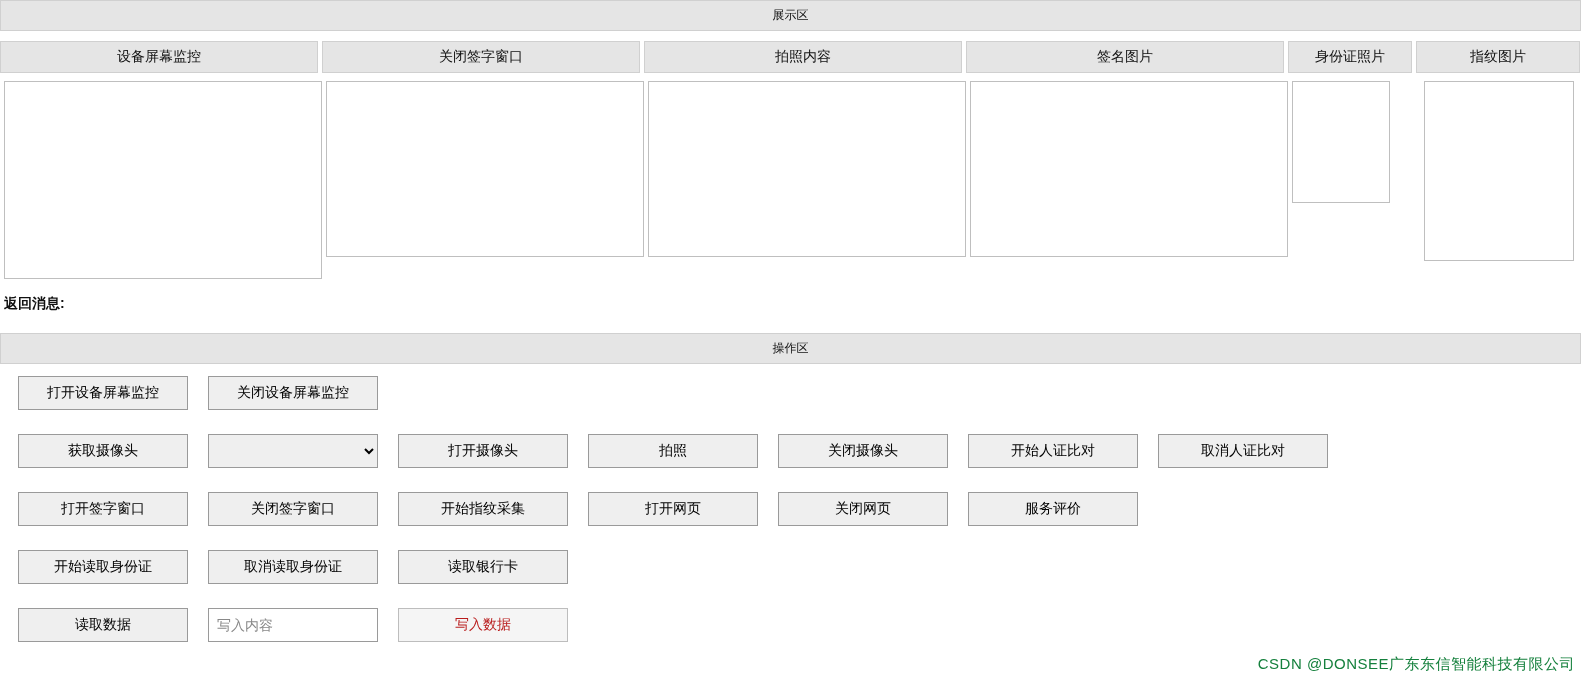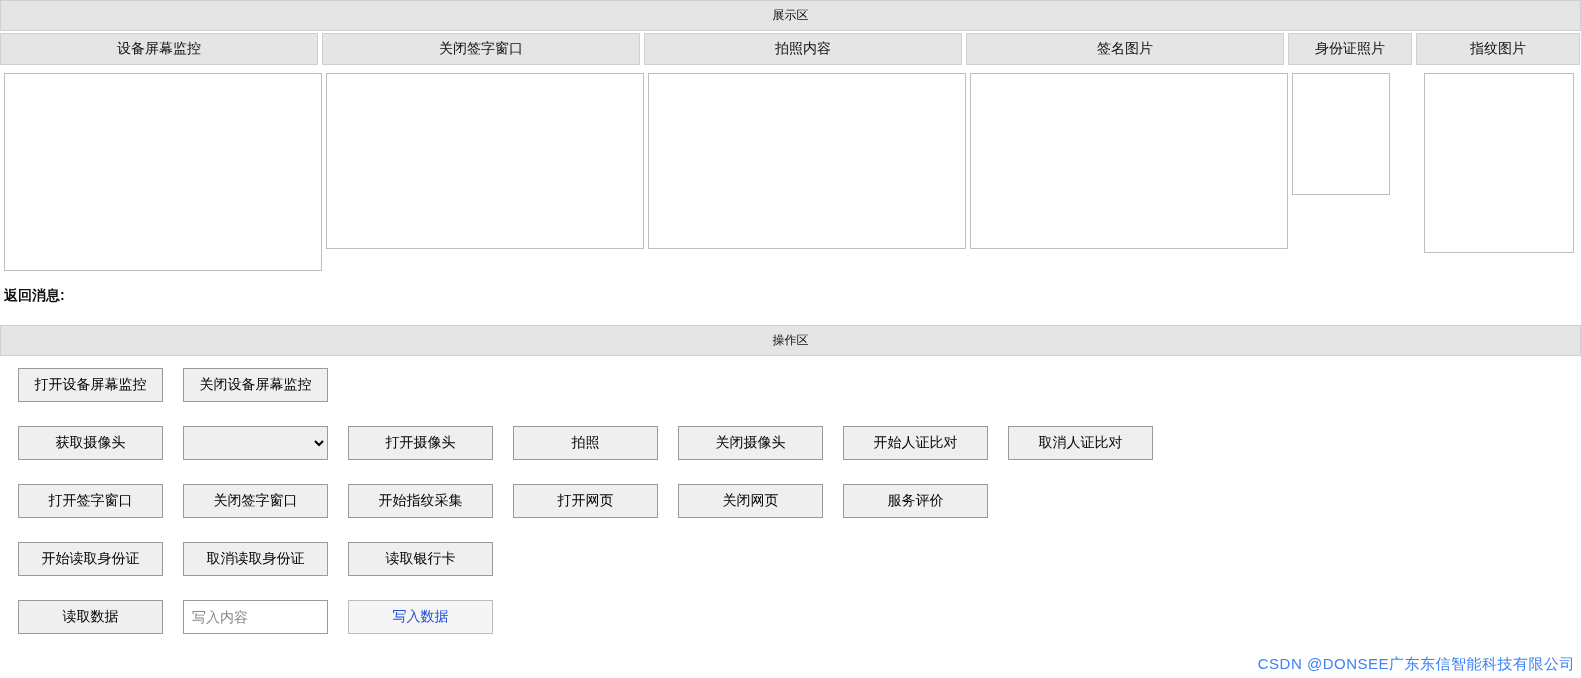--- a/index.html
+++ b/index.html
@@ -15,21 +15,21 @@
   .section-header {
     background: #e5e5e5;
     text-align: center;
     padding: 6px 0;
     border: 1px solid #d0d0d0;
     font-size: 12px;
   }
   .columns-header {
     display: flex;
     gap: 4px;
-    margin-top: 2px;
+    margin-top: 10px;
     border-radius: 8px;
   }
   .col-head {
     background: #e5e5e5;
     text-align: center;
     padding: 6px 0;
     border: 1px solid #d0d0d0;
   }
   .boxes-row {
     display: flex;
@@ -57,51 +57,51 @@
   }
   .button-rows {
     padding: 12px 18px 0 18px;
   }
   .btn-row {
     display: flex;
     gap: 20px;
     margin-bottom: 24px;
   }
   .btn, .select, .textinput {
-    width: 145px;
+    width: 170px;
     height: 34px;
     font-size: 14px;
     font-family: inherit;
   }
   .btn {
     background: #efefef;
     border: 1px solid #9a9a9a;
     cursor: pointer;
   }
   .btn:disabled {
-    color: #1d4ed8;
+    color: #b91c1c;
     border-color:#bdbdbd;
     background:#f5f5f5;
     cursor: default;
   }
   .select {
     background: #efefef;
     border: 1px solid #9a9a9a;
   }
   .textinput {
     background: #fff;
     border: 1px solid #9a9a9a;
     padding: 0 8px;
   }
   .textinput::placeholder { color:#888; }
   .watermark {
     position: fixed;
     right: 6px;
     bottom: 4px;
-    color: #3b82f6;
+    color: #15803d;
     font-size: 15px;
     letter-spacing: 0.5px;
     pointer-events: none;
   }
 </style>
 </head>
 <body>
 
 <div class="section-header">展示区</div>
 

